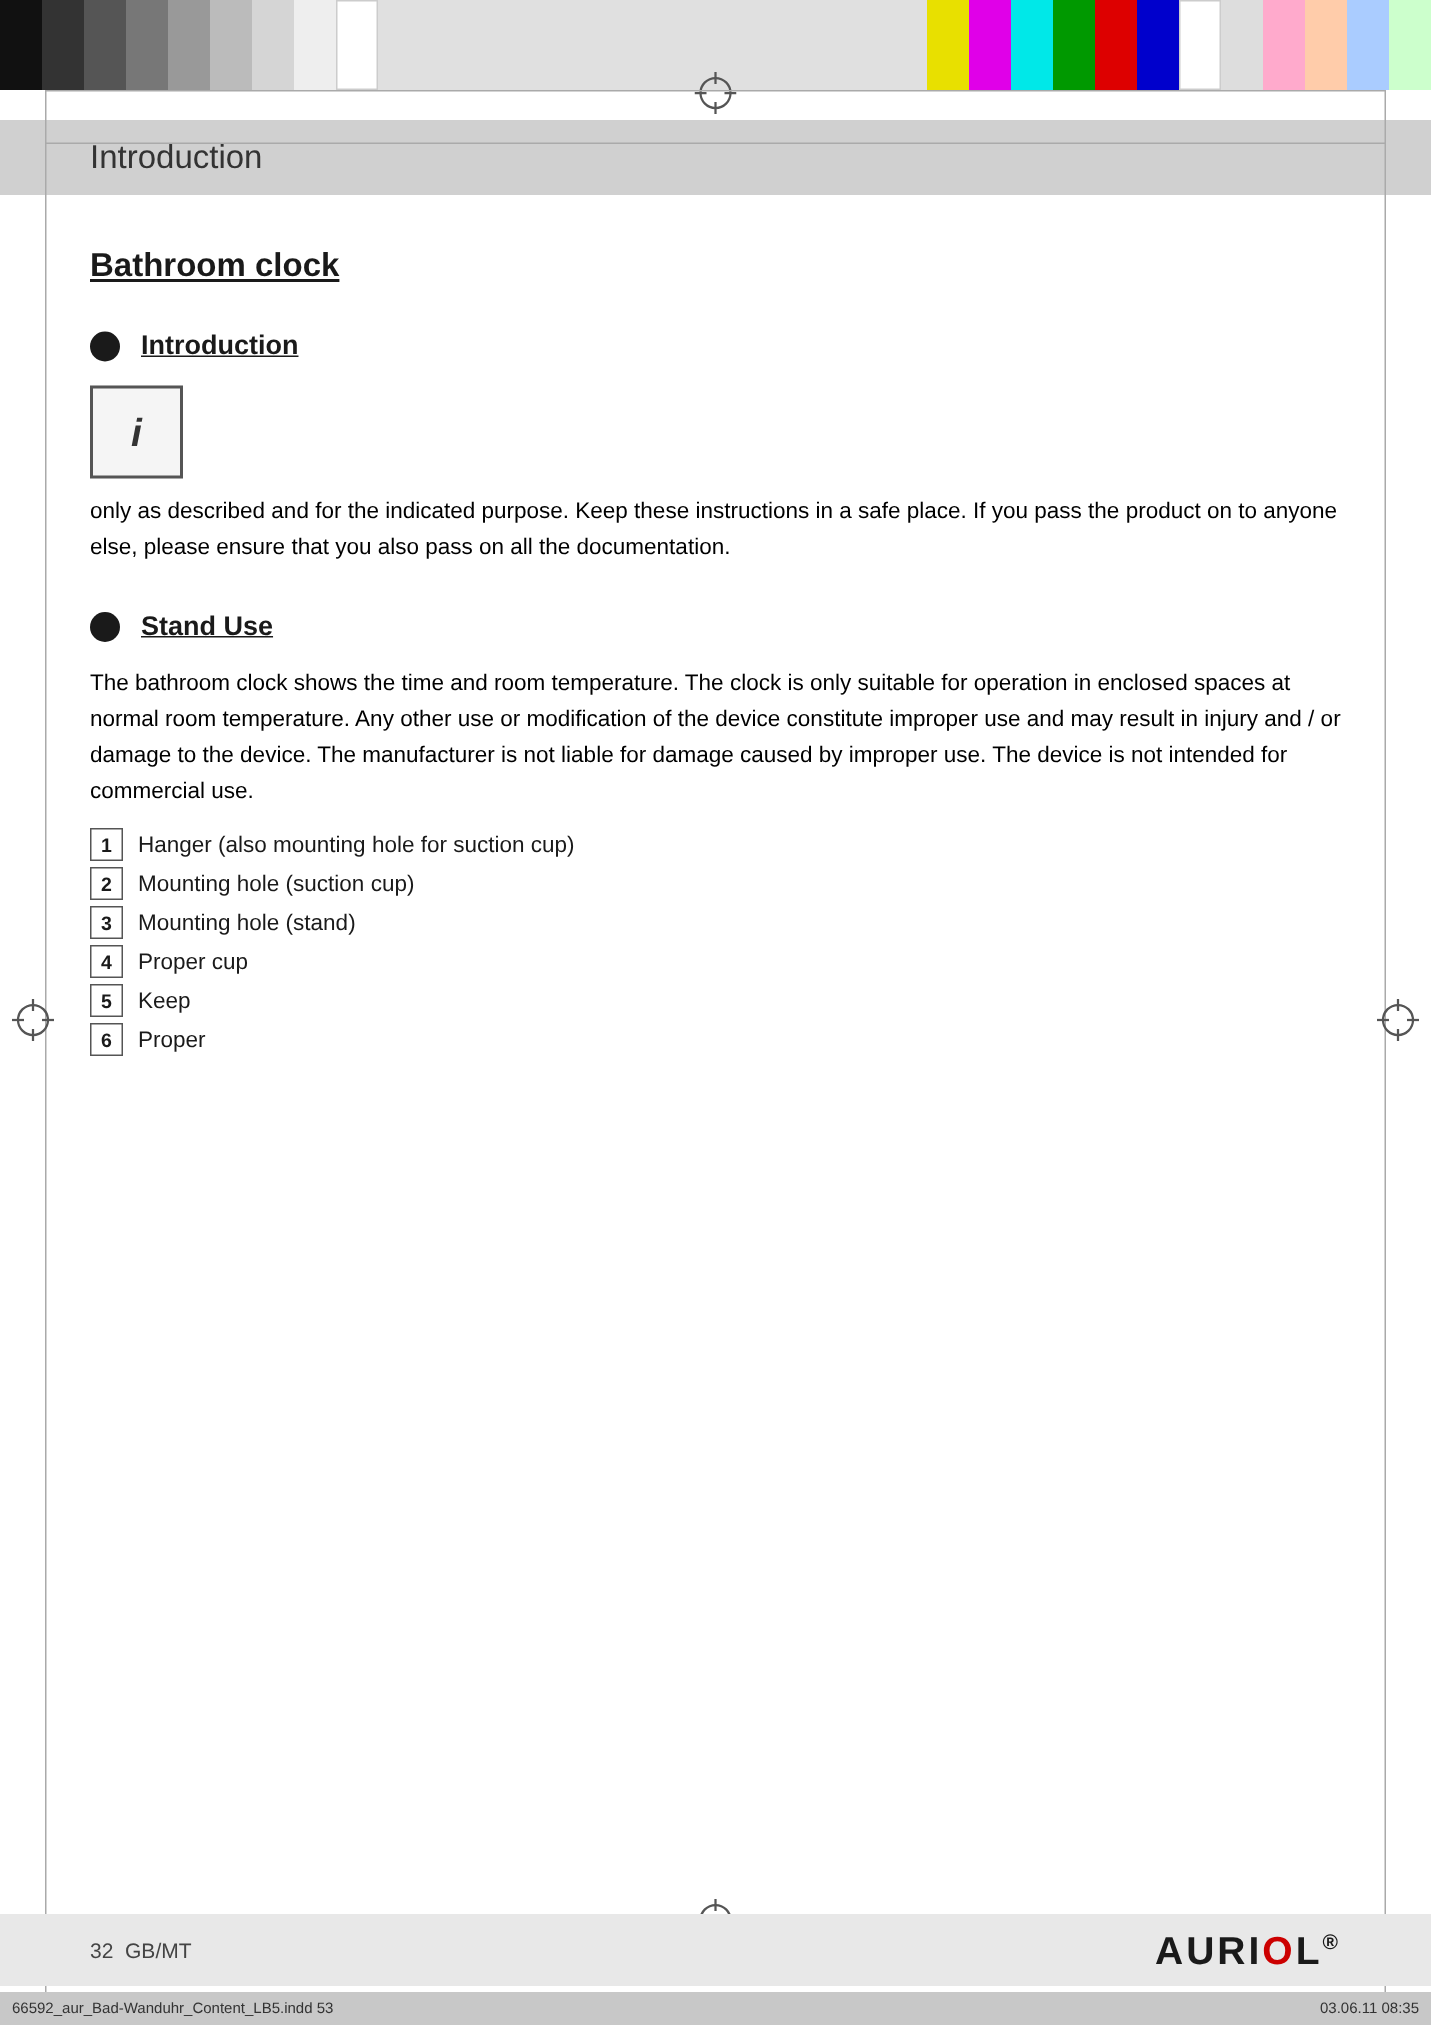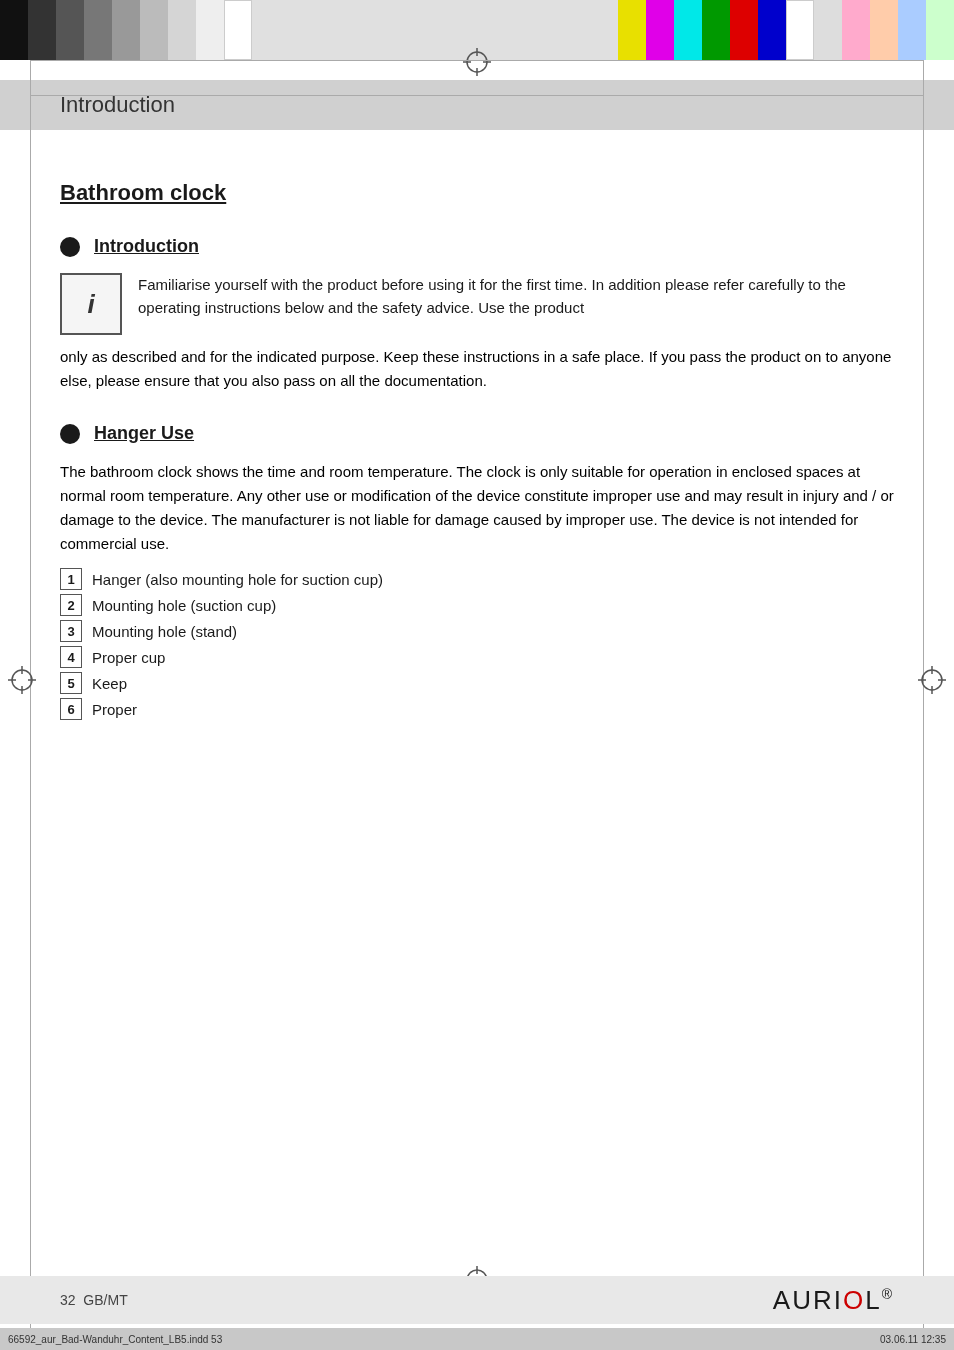--- a/index.html
+++ b/index.html
@@ -95,21 +95,21 @@
     
     .content {
       padding: 10px 60px 40px 60px;
     }
 
     
     .page-title {
       font-size: 22px;
       font-weight: bold;
       text-decoration: underline;
-      margin: 40px 0 20px 0;
+      margin: 24px 0 20px 0;
     }
 
     
     .section-heading {
       display: flex;
       align-items: center;
       gap: 14px;
       margin: 30px 0 16px 0;
     }
 
@@ -205,21 +205,21 @@
     }
 
     .footer-page {
       font-size: 14px;
       color: #444;
     }
 
     .footer-brand {
       margin-left: auto;
       font-size: 26px;
-      font-weight: normal;
+      font-weight: bold;
       font-family: Arial, sans-serif;
       letter-spacing: 2px;
       color: #1a1a1a;
     }
 
     .footer-brand .brand-o {
       color: #cc0000;
     }
 
     
@@ -354,31 +354,28 @@
 
   <div class="section-heading">
     <div class="bullet-circle"></div>
     <span class="section-heading-text">Introduction</span>
   </div>
 
   <div class="info-box-row">
     <div class="info-box">
       <span>i</span>
     </div>
-    <div class="info-text">
-      Familiarise yourself with the product before using it for the first time. In addition please refer carefully to the operating instructions below and the safety advice. Use the product
-    </div>
   </div>
   <div class="paragraph">
     only as described and for the indicated purpose. Keep these instructions in a safe place. If you pass the product on to anyone else, please ensure that you also pass on all the documentation.
   </div>
 
   <div class="section-heading">
     <div class="bullet-circle"></div>
-    <span class="section-heading-text">Hanger Use</span>
+    <span class="section-heading-text">Stand Use</span>
   </div>
 
   <div class="paragraph">The bathroom clock shows the time and room temperature. The clock is only suitable for operation in enclosed spaces at normal room temperature. Any other use or modification of the device constitute improper use and may result in injury and / or damage to the device. The manufacturer is not liable for damage caused by improper use. The device is not intended for commercial use.</div>
 
 
   <ul class="parts-list">
     <li>
       <span class="part-number">1</span>
       <span>Hanger (also mounting hole for suction cup)</span>
     </li>
@@ -420,14 +417,14 @@
   <span class="footer-page">
     <span>32</span>&nbsp;&nbsp;<span>GB/MT</span>
   </span>
   <span class="footer-brand">
     AURI<span class="brand-o">O</span>L<sup style="font-size:14px;">®</sup>
   </span>
 </div>
 
 <div class="file-info-bar">
   <span>66592_aur_Bad-Wanduhr_Content_LB5.indd   53</span>
-  <span>03.06.11   12:35</span>
+  <span>03.06.11   08:35</span>
 </div>
 
 </body></html>

